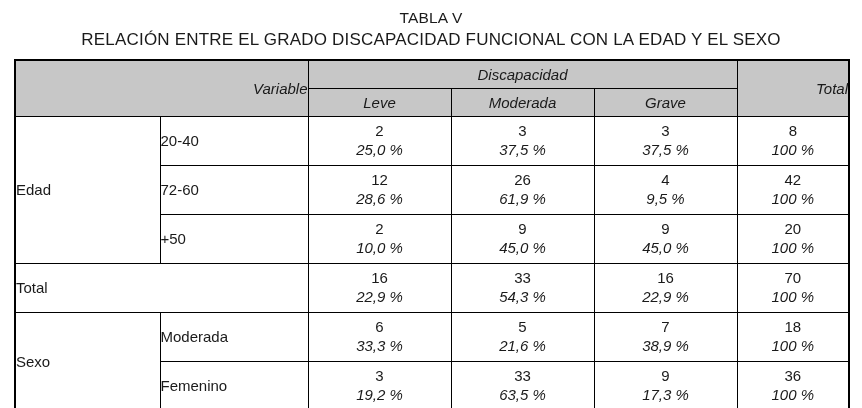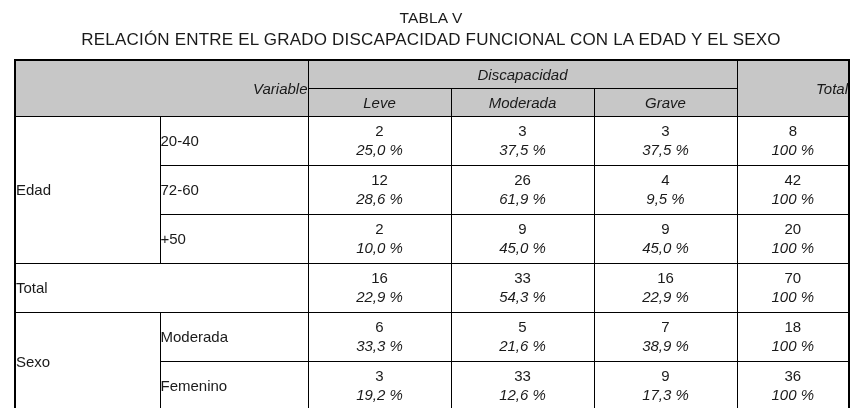--- a/index.html
+++ b/index.html
@@ -232,21 +232,21 @@
         </td>
       </tr>
       <tr>
         <td class="rowlabel">Femenino</td>
         <td class="cellnum">
           <span class="n">3</span>
           <span class="p">19,2 %</span>
         </td>
         <td class="cellnum">
           <span class="n">33</span>
-          <span class="p">12,6 %</span>
+          <span class="p">63,5 %</span>
         </td>
         <td class="cellnum">
           <span class="n">9</span>
           <span class="p">17,3 %</span>
         </td>
         <td class="cellnum">
           <span class="n">36</span>
           <span class="p">100 %</span>
         </td>
       </tr>

